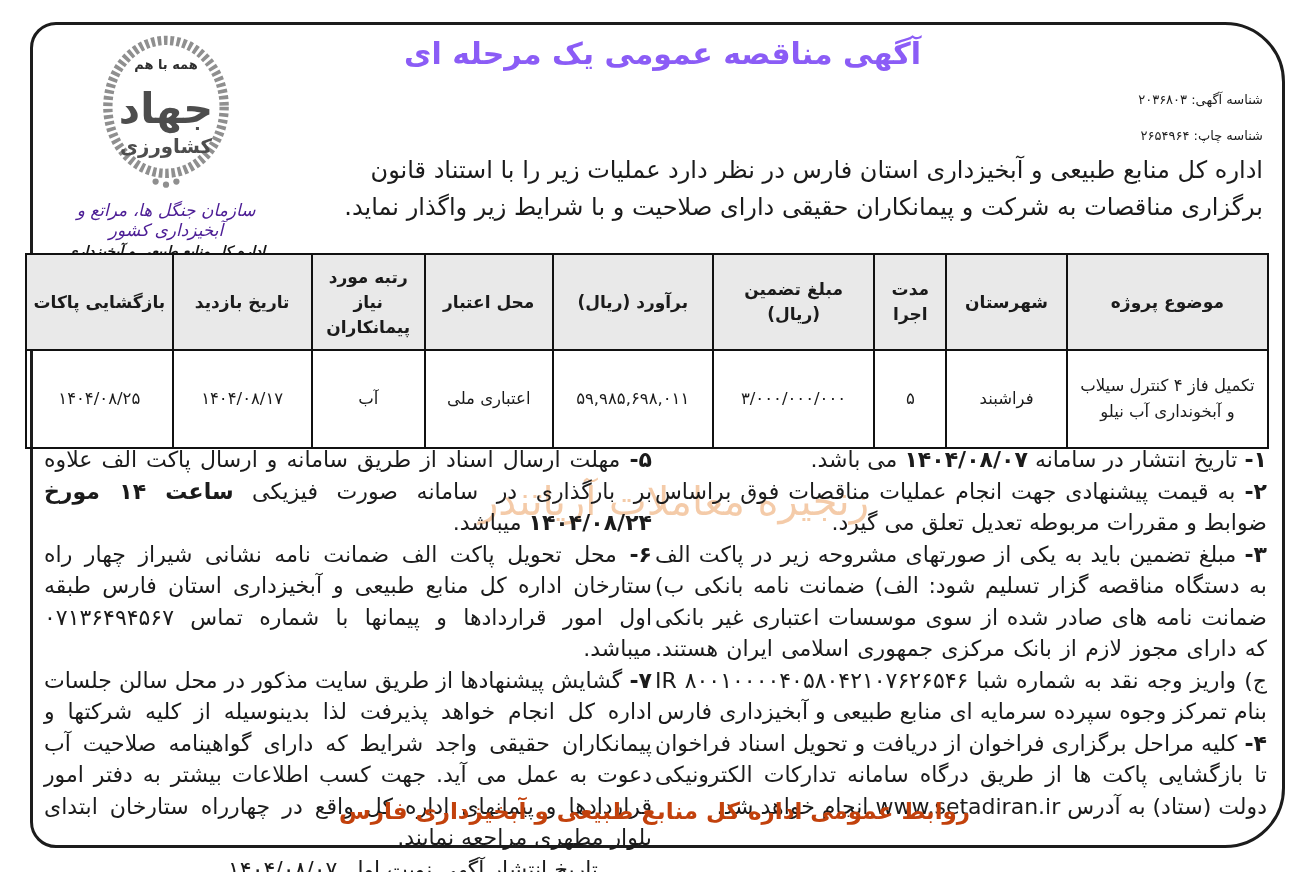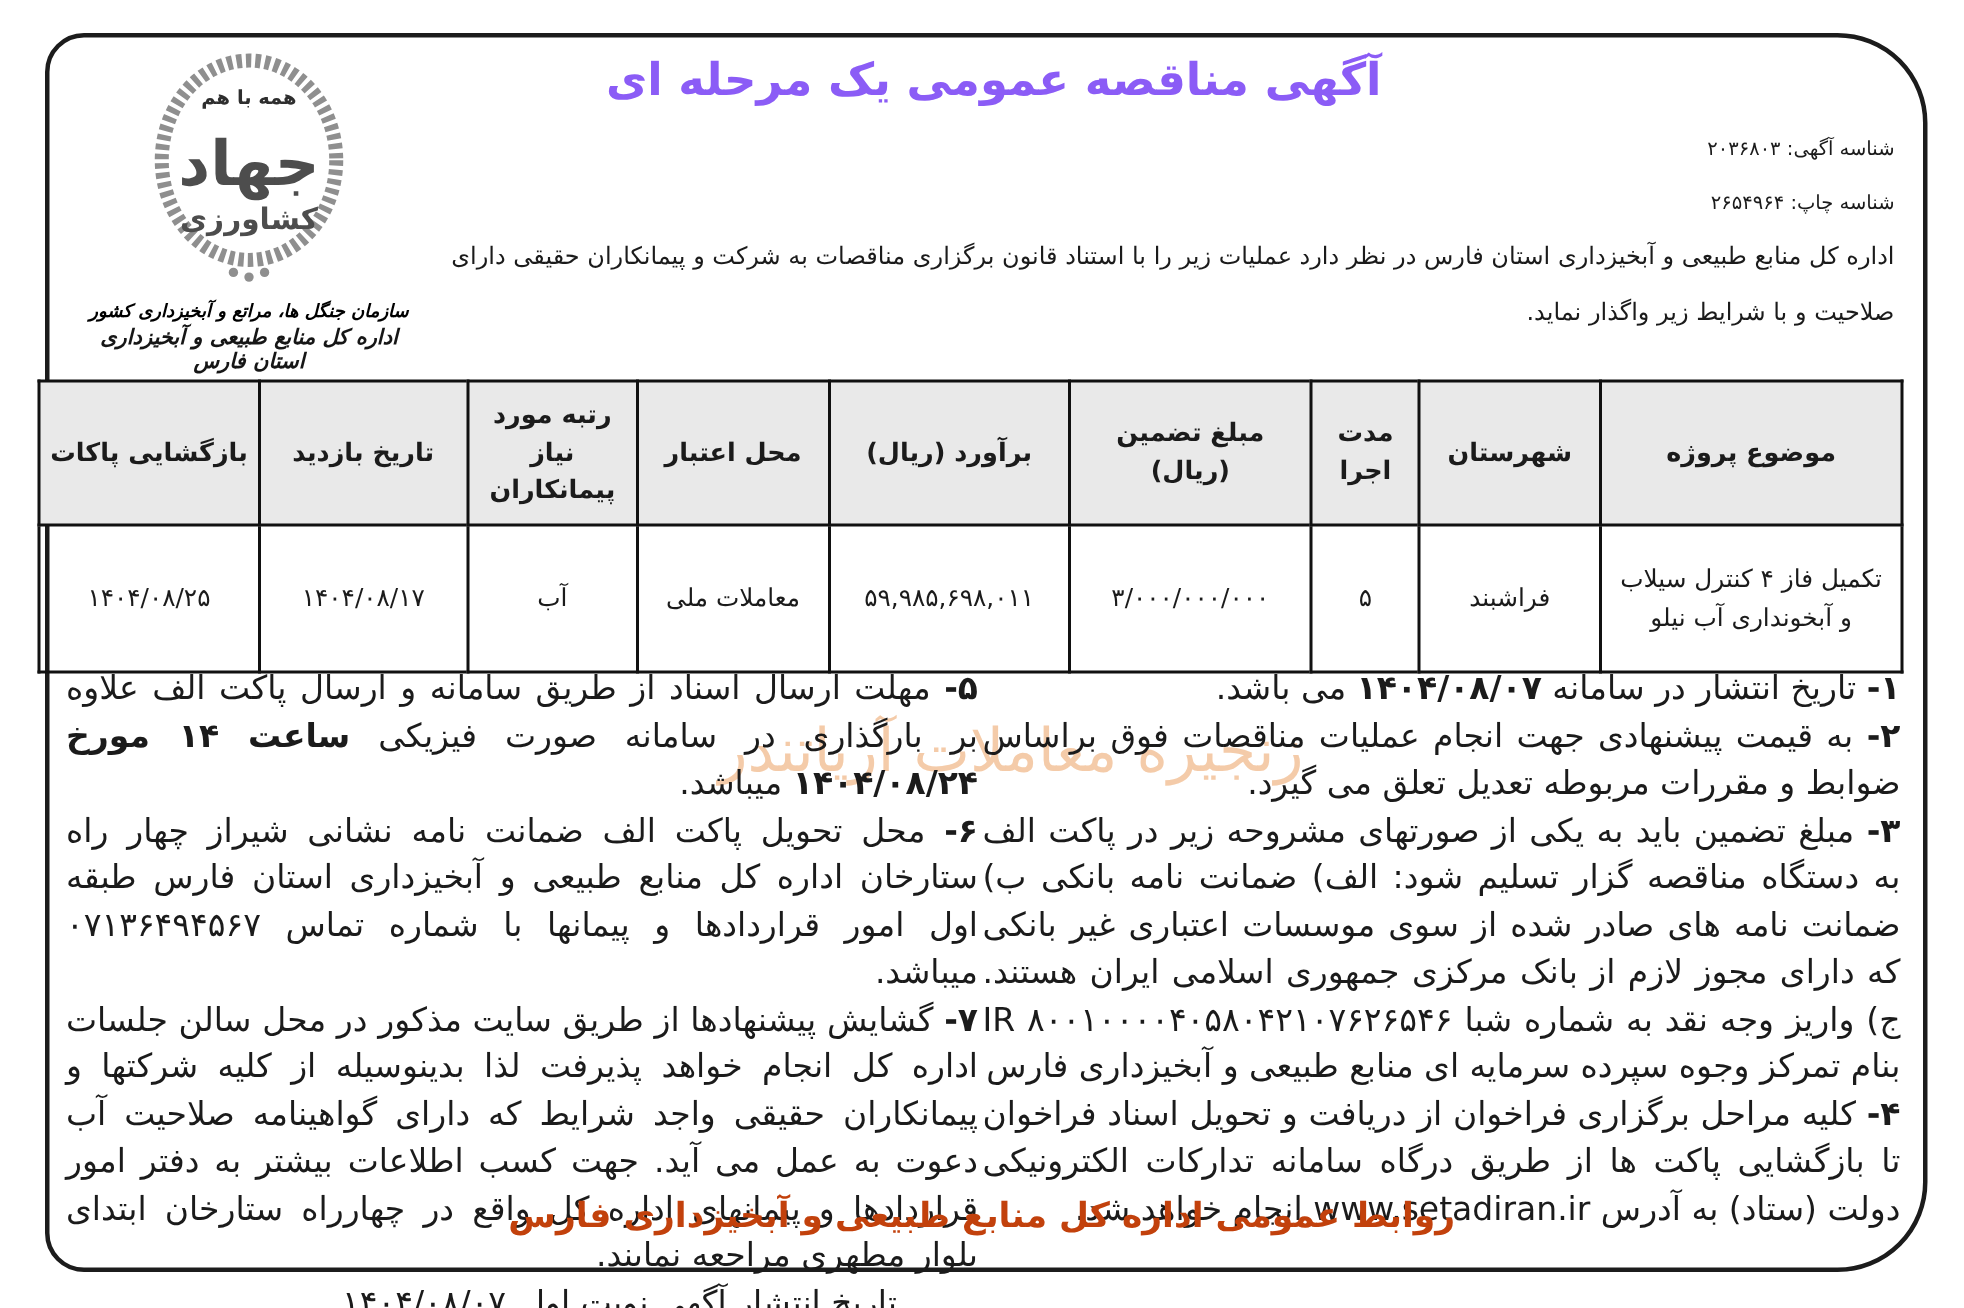--- a/index.html
+++ b/index.html
@@ -17,30 +17,30 @@
   }
   
   .watermark{position:absolute;z-index:0;pointer-events:none;}
   .wm-fa{
     position:absolute;right:300px;top:478px;width:670px;
     font-size:40px;color:#f2bf94;letter-spacing:16px;opacity:.8;
     white-space:nowrap;text-align:center;
   }
   
   .logo-block{position:absolute;left:52px;top:30px;width:228px;text-align:center;z-index:2;}
-  .org-line1{font-size:12px;font-style:italic;font-weight:bold;color:#000000;margin-top:4px;}
+  .org-line1{font-size:17px;font-style:italic;font-weight:normal;color:#4c1d95;margin-top:4px;}
   .org-line2{font-size:14px;font-style:italic;font-weight:bold;color:#161616;margin-top:3px;}
   .doc-title{
     position:absolute;top:36px;right:300px;left:316px;text-align:center;
     font-size:30px;font-weight:bold;color:#8b5cf6;z-index:2;
   }
   .id-lines{position:absolute;top:82px;right:46px;text-align:right;font-size:13px;line-height:36px;z-index:2;margin-left:28px;}
   .intro{
     position:absolute;top:152px;right:46px;left:292px;
-    font-size:16px;line-height:37px;text-align:right;z-index:2;
+    font-size:24px;line-height:37px;text-align:right;z-index:2;
   }
   
   table.main{
     position:absolute;top:253px;right:40px;width:1244px;
     border-collapse:collapse;z-index:2;background:transparent;
     table-layout:fixed;
   }
   table.main th,table.main td{
     border:2.5px solid #111;text-align:center;vertical-align:middle;
     padding:4px 6px;
@@ -124,21 +124,21 @@
       <th>بازگشایی پاکات</th>
     </tr>
   </thead>
   <tbody>
     <tr>
       <td>تکمیل فاز ۴ کنترل سیلاب و آبخونداری آب نیلو</td>
       <td>فراشبند</td>
       <td>۵</td>
       <td>۳/۰۰۰/۰۰۰/۰۰۰</td>
       <td>۵۹,۹۸۵,۶۹۸,۰۱۱</td>
-      <td>معاملات ملی</td>
+      <td>اعتباری ملی</td>
       <td>آب</td>
       <td>۱۴۰۴/۰۸/۱۷</td>
       <td>۱۴۰۴/۰۸/۲۵</td>
     </tr>
   </tbody>
 </table>
 
 <section class="notes notes-right">
   <p><span class="nnum">۱-</span><span> تاریخ انتشار در سامانه </span><span class="nbold">۱۴۰۴/۰۸/۰۷</span><span> می باشد.</span></p>
   <p><span class="nnum">۲-</span><span> به قیمت پیشنهادی جهت انجام عملیات مناقصات فوق براساس ضوابط و مقررات مربوطه تعدیل تعلق می گیرد.</span></p>

